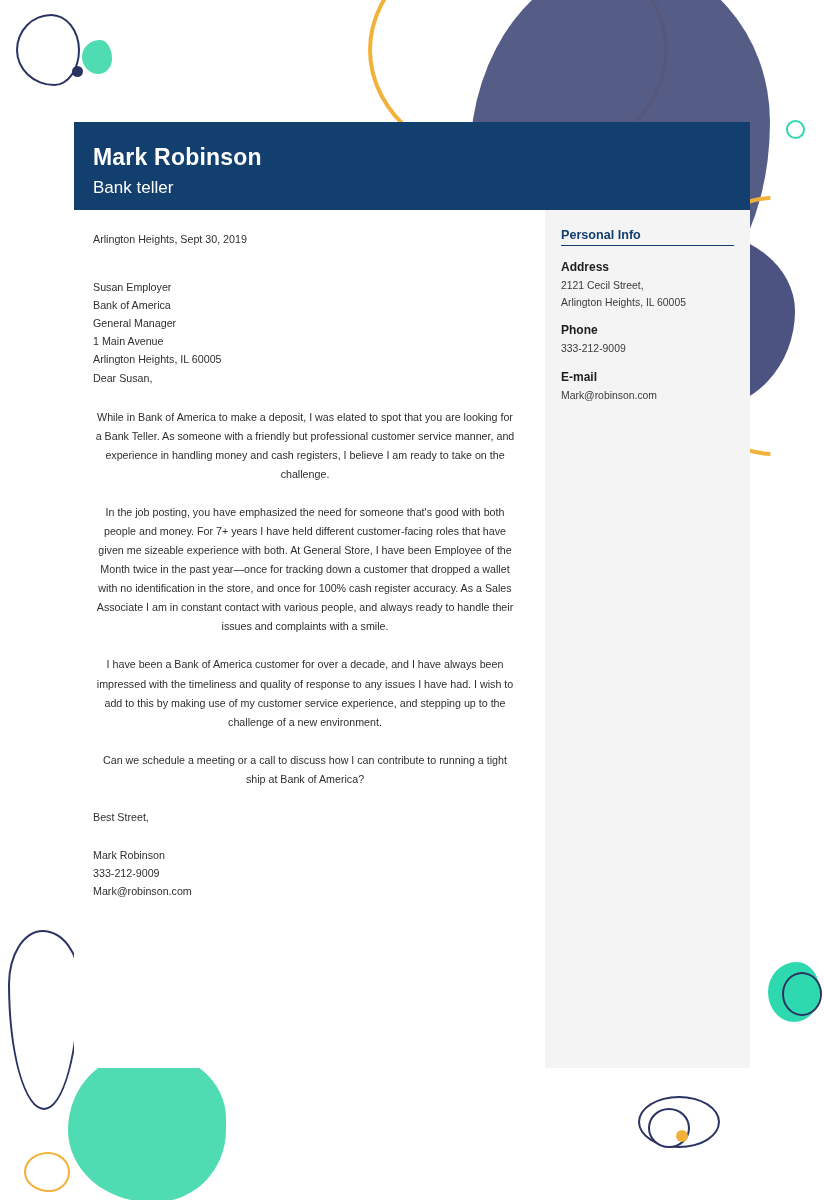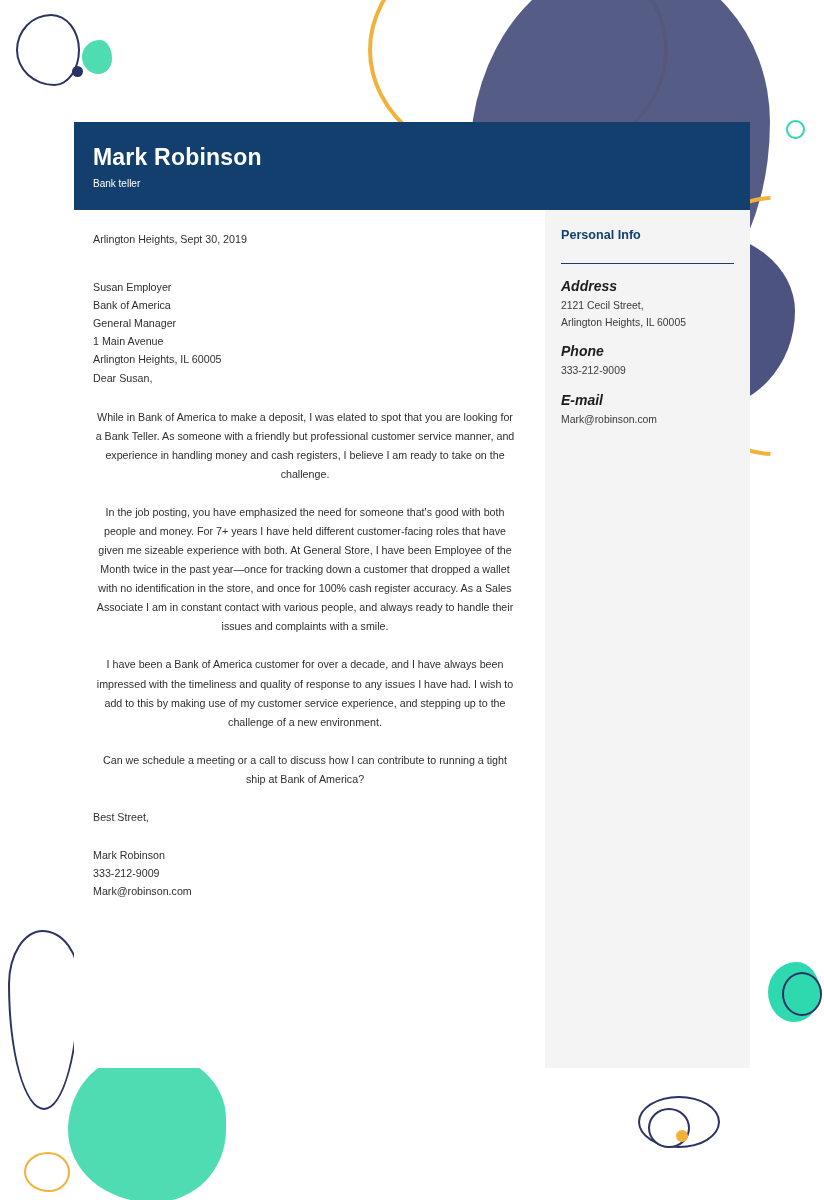--- a/index.html
+++ b/index.html
@@ -142,21 +142,21 @@
   .doc-name {
     color: #ffffff;
     font-size: 23px;
     font-weight: bold;
     letter-spacing: 0.2px;
     margin: 0;
     line-height: 1.2;
   }
   .doc-role {
     color: #ffffff;
-    font-size: 10px;
+    font-size: 17px;
     margin-top: 6px;
     font-weight: normal;
   }
 
   .doc-body {
     display: flex;
     flex: 1;
     min-height: 0;
   }
 
@@ -181,31 +181,30 @@
 
   .sidebar {
     width: 205px;
     background: #f4f4f4;
     padding: 18px 16px 0 16px;
   }
   .sidebar-title {
     color: #123f6d;
     font-size: 12.6px;
     font-weight: bold;
-    padding-bottom: 21px;
+    padding-bottom: 3px;
     border-bottom: 1.5px solid #123f6d;
     margin-bottom: 14px;
   }
   .field { margin-bottom: 12px; }
   .field-label {
     color: #1d1d1d;
-    font-size: 14px;
+    font-size: 12px;
     font-weight: bold;
     margin-bottom: 4px;
-    font-style: italic;
   }
   .field-value {
     color: #3a3a3a;
     font-size: 10.4px;
     line-height: 1.6;
   }
 </style>
 </head>
 <body>
 

